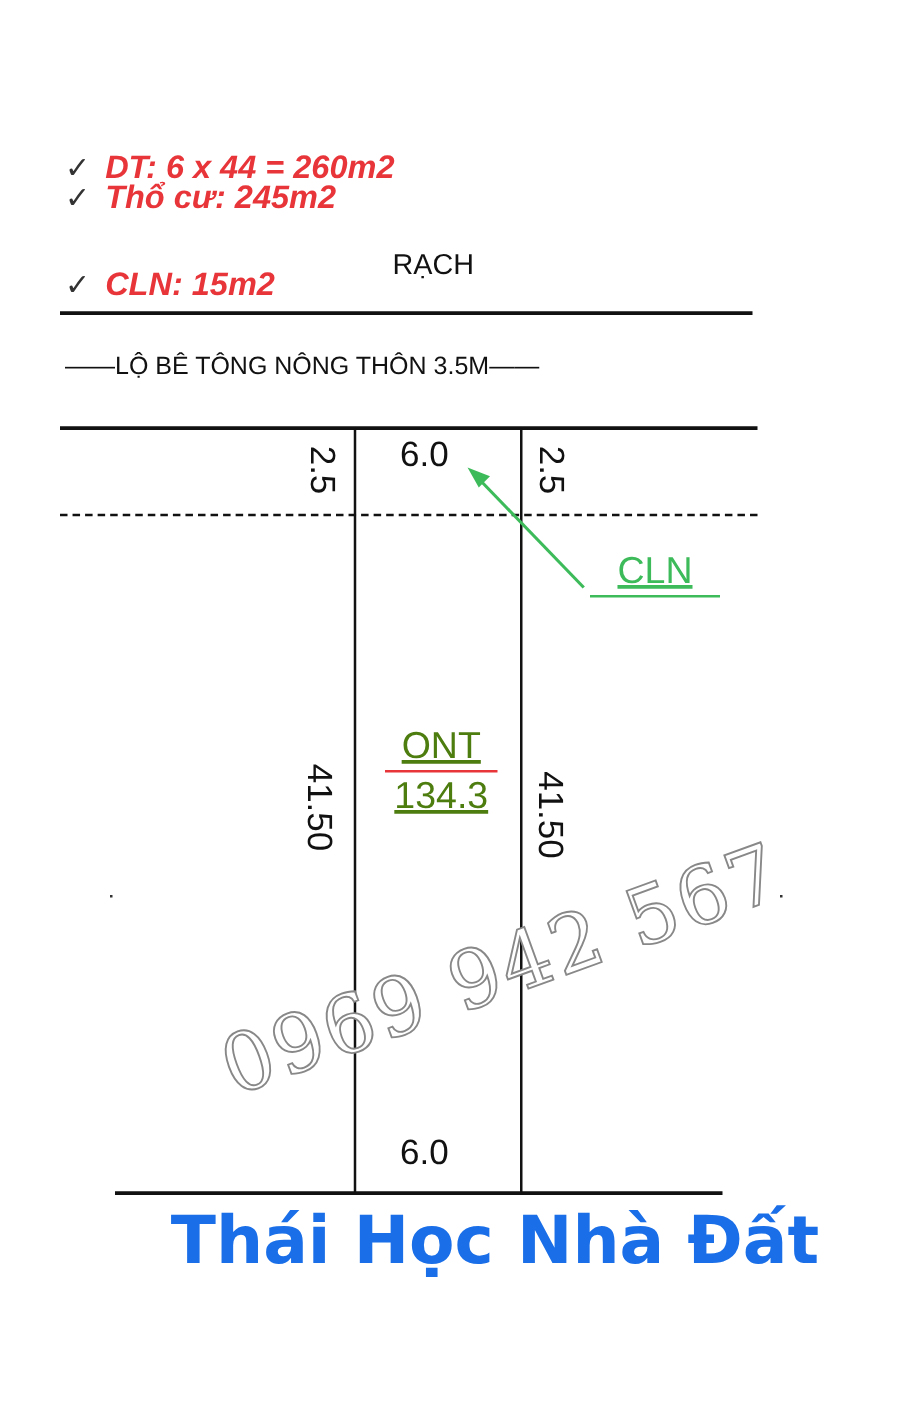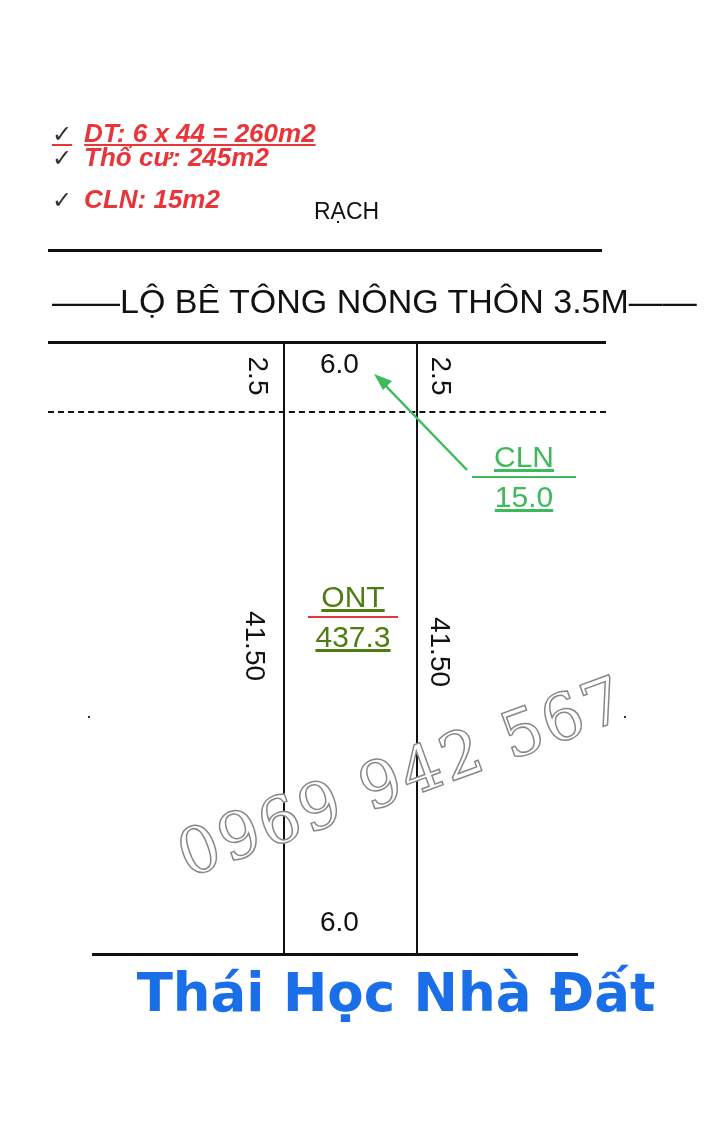--- a/index.html
+++ b/index.html
@@ -12,55 +12,54 @@
   .hline{position:absolute;height:3px;background:#111;}
   .vline{position:absolute;width:2px;background:#111;}
   .frac{position:absolute;text-align:center;font-size:30px;line-height:34px;text-decoration:underline;}
   .frac .bar{height:2px;margin:2px 0;}
   .brand{position:absolute;left:0;width:720px;top:962px;text-align:center;font-family:"DejaVu Sans",sans-serif;font-weight:bold;font-size:53px;color:#1a6fe8;padding-left:36px;}
   .wm{position:absolute;left:180px;top:820px;font-family:"DejaVu Serif",serif;font-size:64px;color:#fff;-webkit-text-stroke:1.5px #888;transform:rotate(-20deg);transform-origin:left center;white-space:nowrap;letter-spacing:2px;}
 </style>
 </head>
 <body>
 
-<div class="note" style="top:118px;text-decoration:underline;"><span class="check">✓</span><span>DT: 6 x 44 = 260m2</span></div>
+<div class="note" style="top:118px;"><span class="check">✓</span><span>DT: 6 x 44 = 260m2</span></div>
 <div class="note" style="top:142px;"><span class="check">✓</span><span>Thổ cư: 245m2</span></div>
-<div class="note" style="top:184px;"><span class="check">✓</span><span>CLN: 15m2</span></div>
+<div class="note" style="top:212px;"><span class="check">✓</span><span>CLN: 15m2</span></div>
 
 <div class="txt" style="left:314px;top:198px;font-size:23px;">RẠCH</div>
 
 <div class="hline" style="left:48px;top:249px;width:554px;"></div>
-<div class="txt" style="left:52px;top:282px;font-size:34px;">——LỘ BÊ TÔNG NÔNG THÔN 3.5M——</div>
+<div class="txt" style="left:52px;top:282px;font-size:20px;">——LỘ BÊ TÔNG NÔNG THÔN 3.5M——</div>
 <div class="hline" style="left:48px;top:341px;width:558px;"></div>
 <div class="abs" style="left:48px;top:411px;width:558px;height:0;border-top:2px dashed #111;"></div>
 <div class="vline" style="left:283px;top:343px;height:612px;"></div>
 <div class="vline" style="left:416px;top:343px;height:612px;"></div>
 <div class="hline" style="left:92px;top:953px;width:486px;"></div>
 
 <div class="txt" style="left:320px;top:348px;font-size:28px;">6.0</div>
 <div class="txt" style="left:320px;top:906px;font-size:28px;">6.0</div>
 <div class="rot" style="left:238px;top:360px;width:40px;text-align:center;">2.5</div>
 <div class="rot" style="left:421px;top:360px;width:40px;text-align:center;">2.5</div>
 <div class="rot" style="left:215px;top:630px;width:80px;text-align:center;">41.50</div>
 <div class="rot" style="left:400px;top:636px;width:80px;text-align:center;">41.50</div>
 
 <svg class="abs" style="left:0;top:0;" width="720" height="1123">
   <line x1="467" y1="470" x2="382" y2="382" stroke="#3dbb5a" stroke-width="2.5"></line>
   <polygon points="374,374 392,381 383,390" fill="#3dbb5a"></polygon>
 </svg>
 <div class="frac" style="left:472px;top:440px;width:104px;color:#3dbb5a;">
   <div>CLN</div>
   <div class="bar" style="background:#3dbb5a;"></div>
-  <div>15.0</div>
 </div>
 
 <div class="frac" style="left:308px;top:580px;width:90px;color:#4d7c0f;">
   <div>ONT</div>
   <div class="bar" style="background:#e8353a;"></div>
-  <div>437.3</div>
+  <div>134.3</div>
 </div>
 
 <div class="abs" style="left:88px;top:716px;width:2px;height:2px;background:#333;"></div>
 <div class="abs" style="left:624px;top:716px;width:2px;height:2px;background:#333;"></div>
 
 <div class="wm">0969 942 567</div>
 
 <div class="brand">Thái Học Nhà Đất</div>
 
 </body></html>

